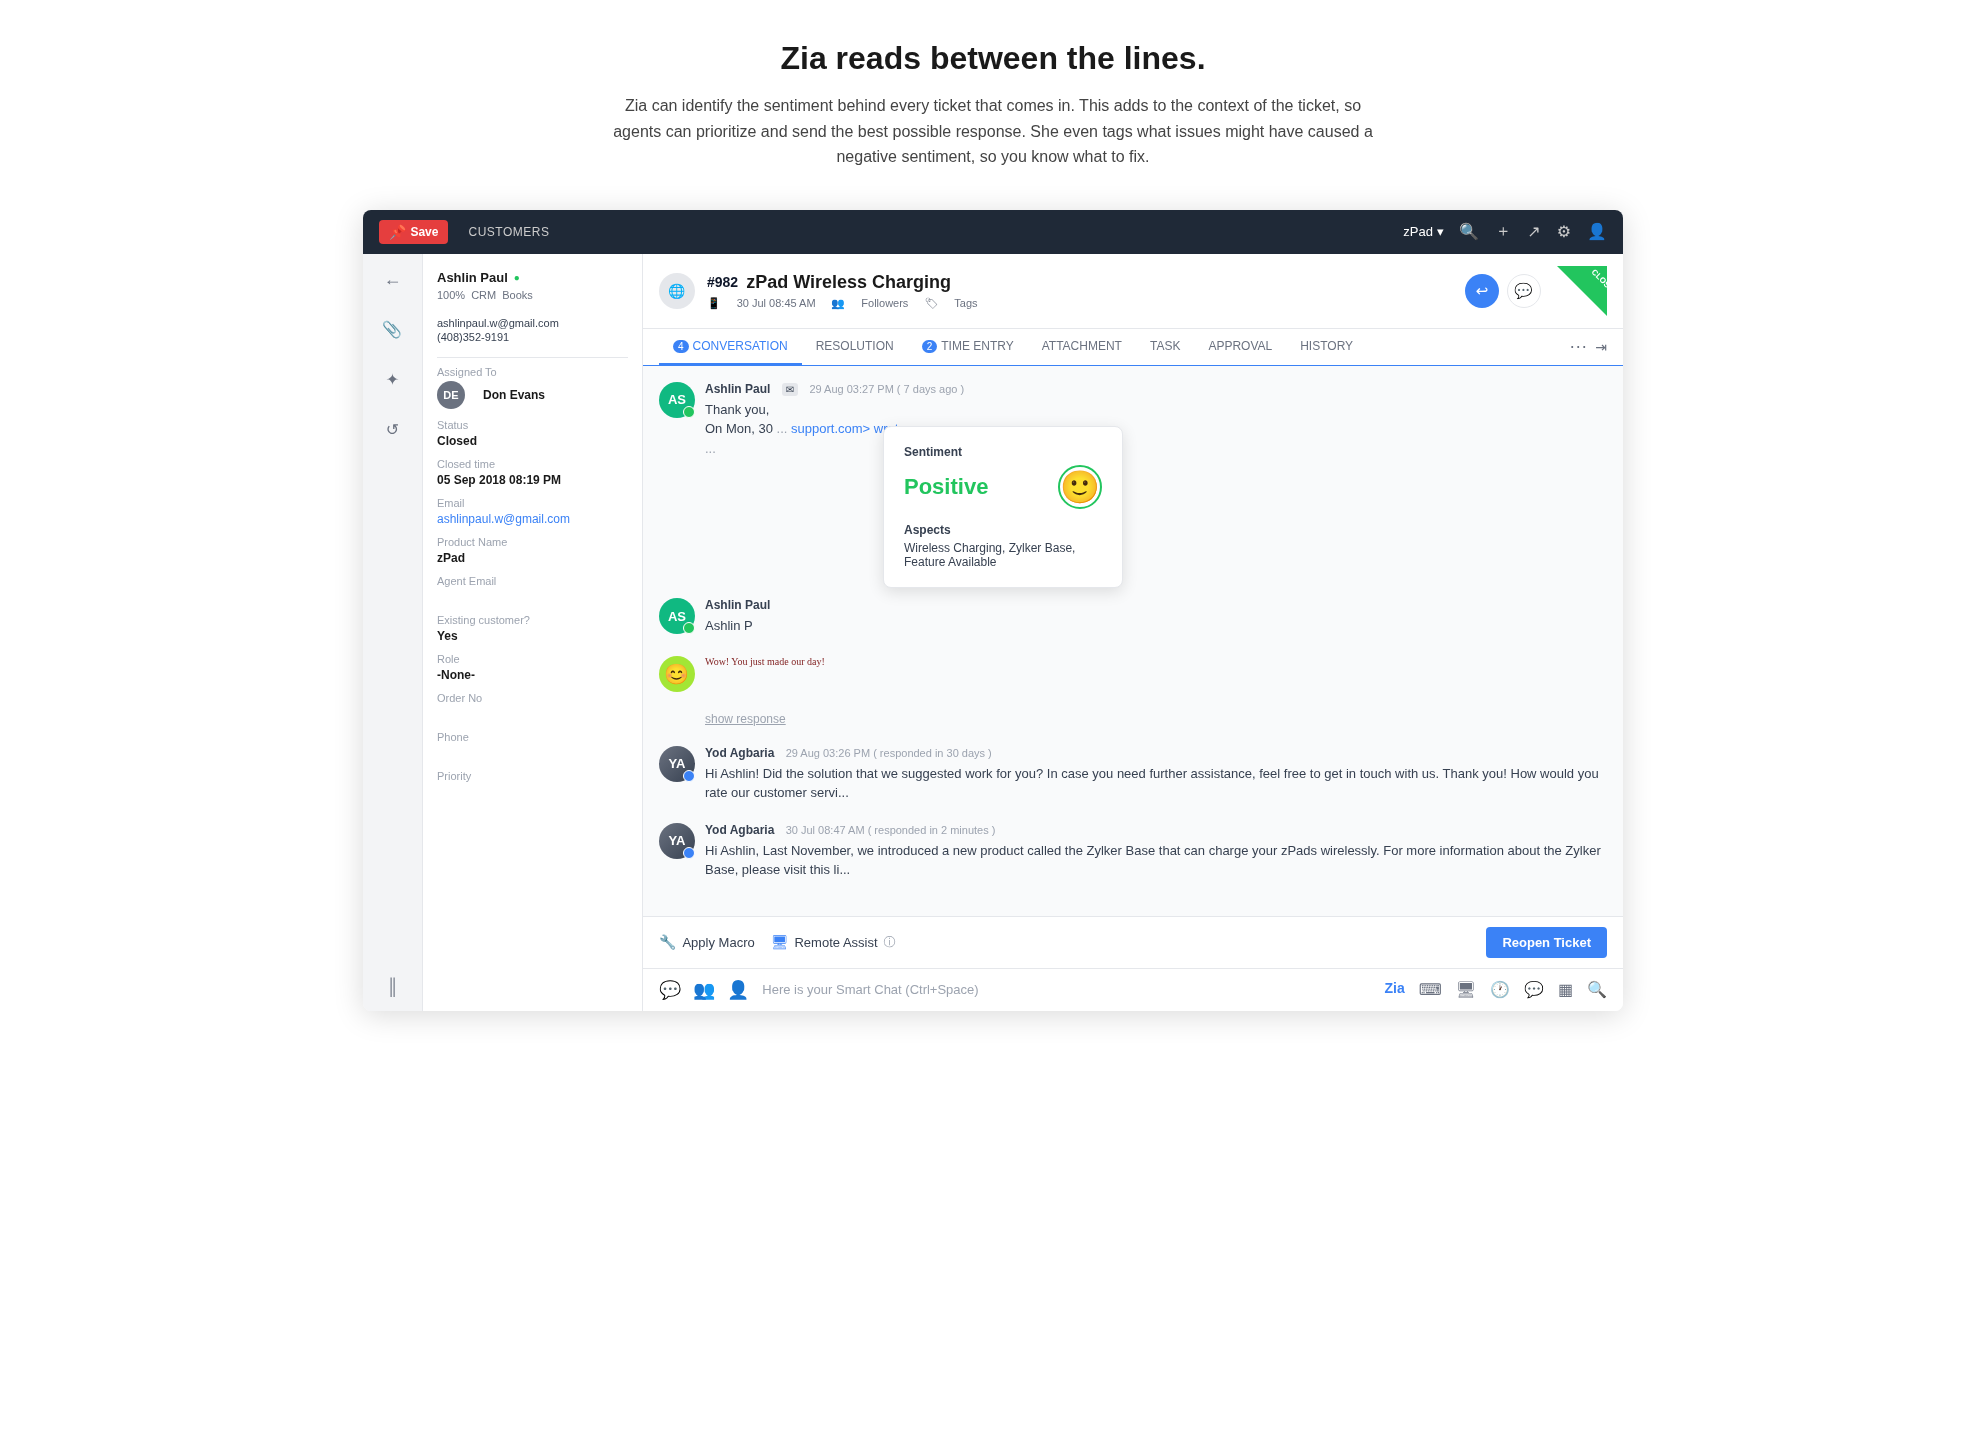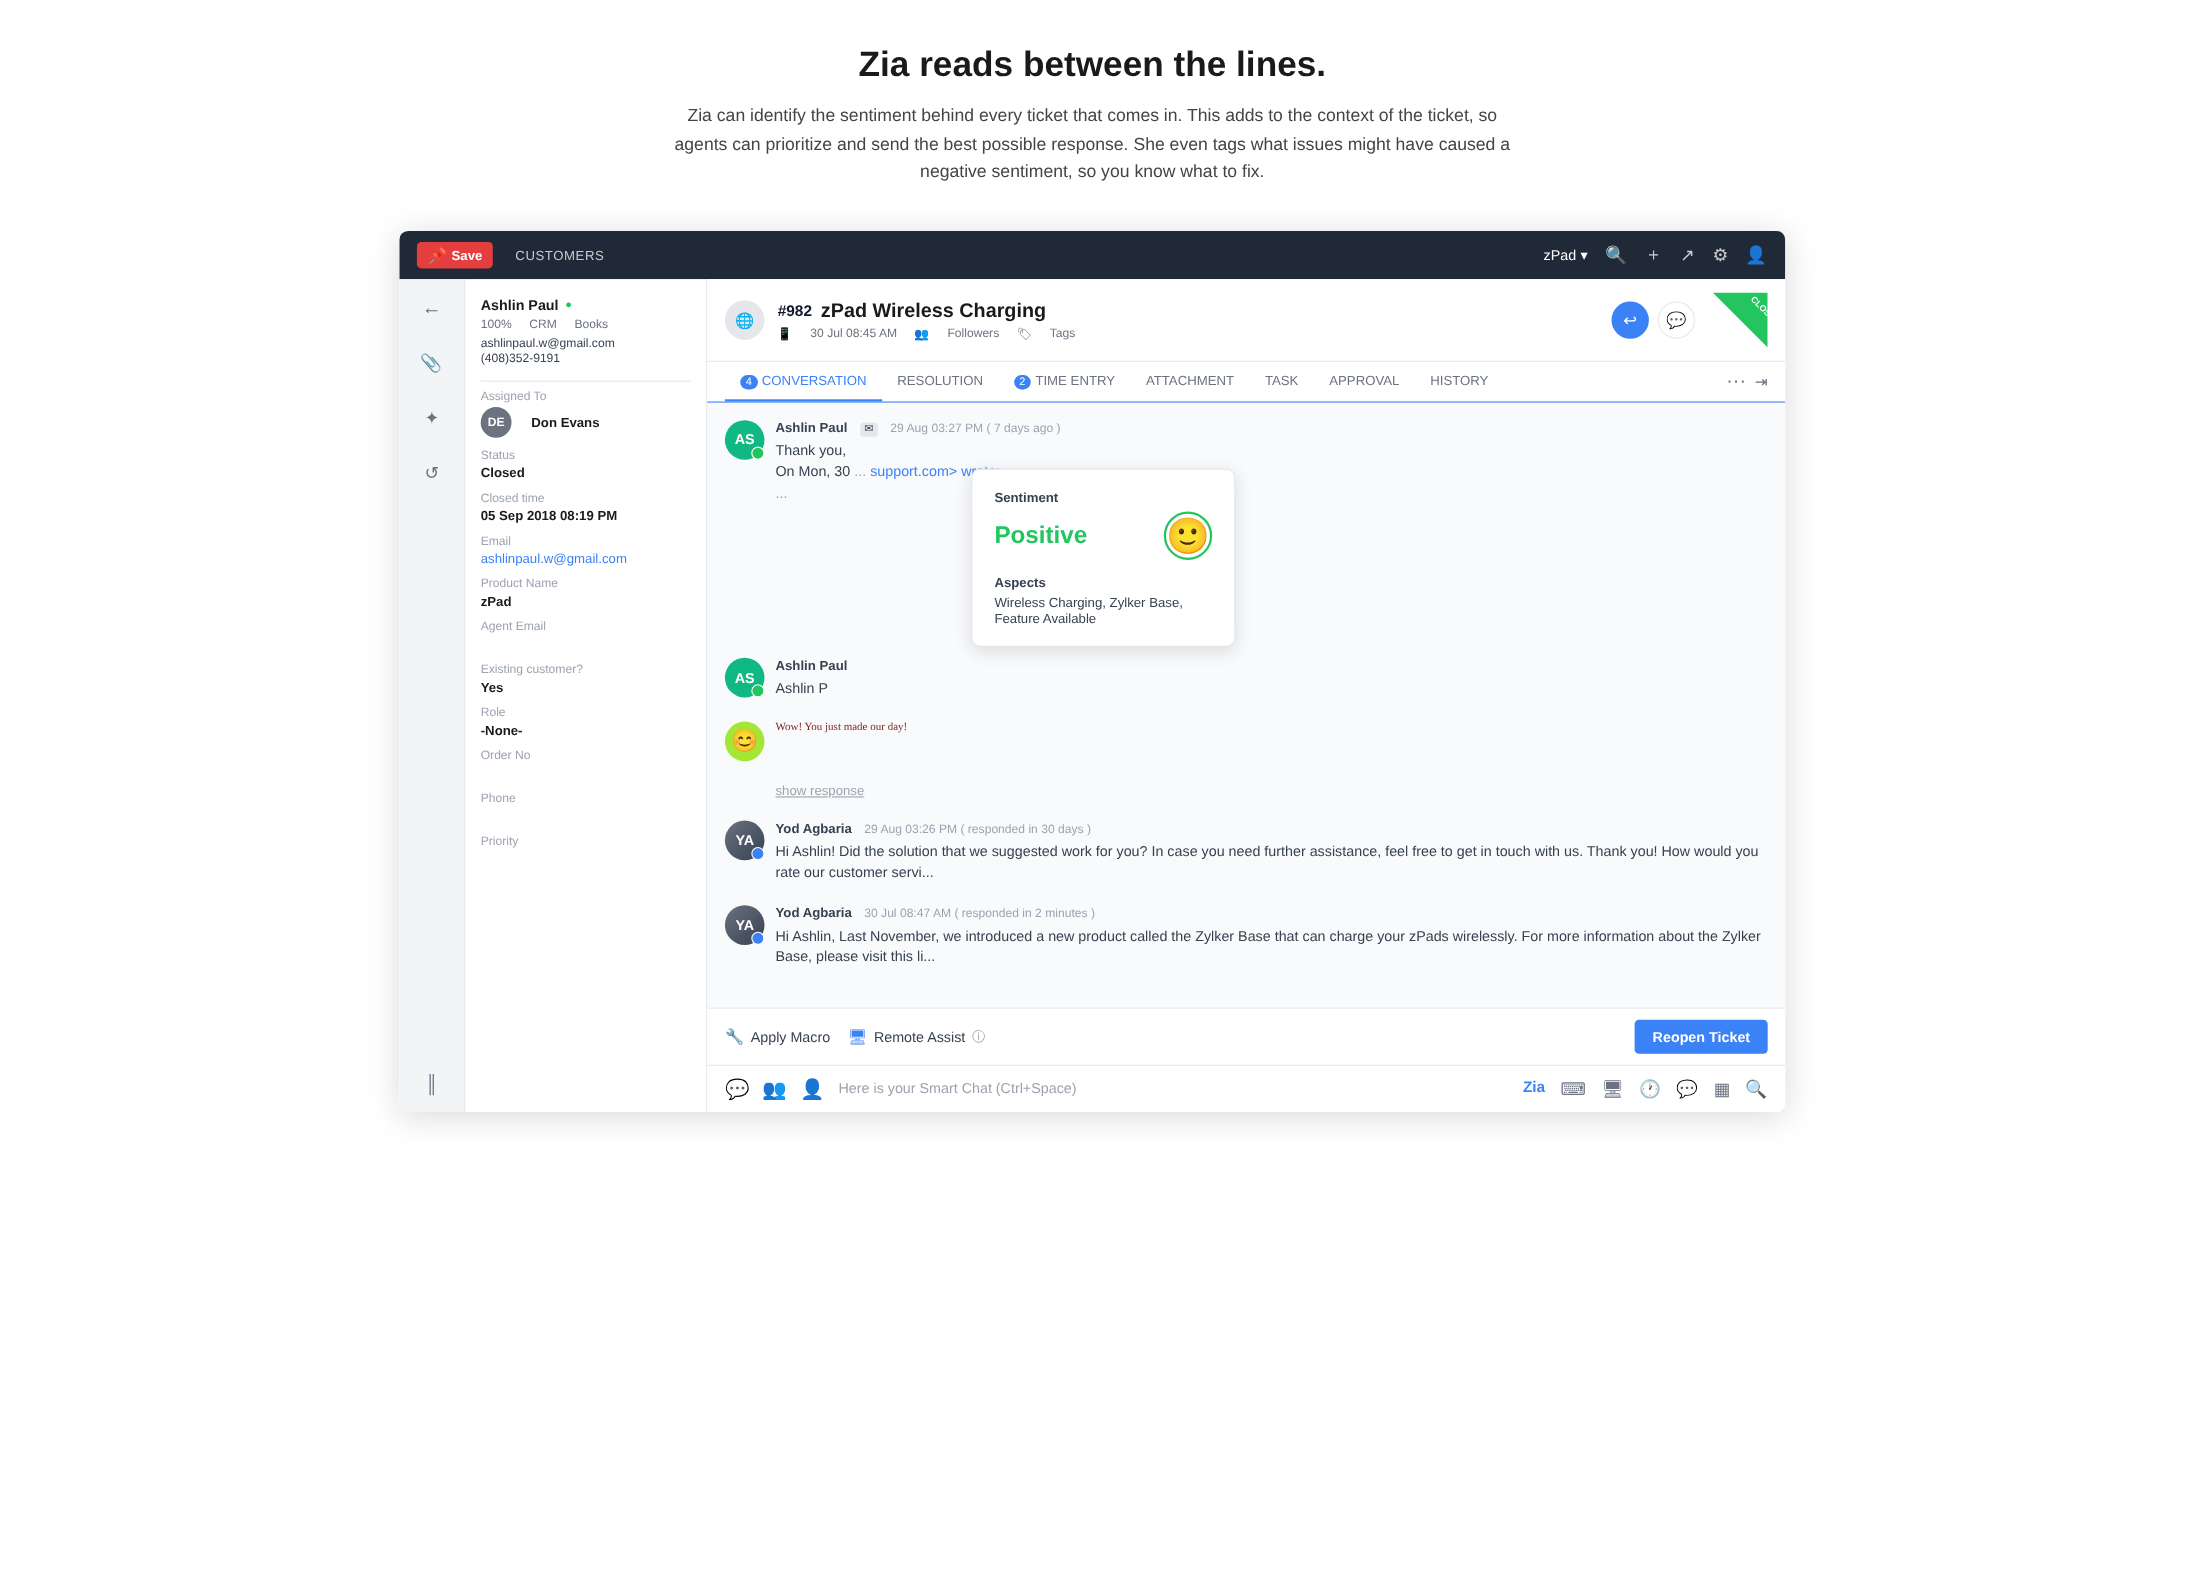--- a/index.html
+++ b/index.html
@@ -29,21 +29,21 @@
     
     .left-icons { width: 60px; background: #f3f4f6; border-right: 1px solid #e5e7eb; display: flex; flex-direction: column; align-items: center; padding-top: 10px; gap: 18px; }
     .left-icon-btn { width: 32px; height: 32px; display: flex; align-items: center; justify-content: center; color: #6b7280; font-size: 16px; cursor: pointer; border-radius: 4px; }
     .left-icon-btn.back { font-size: 18px; }
 
     
     .contact-panel { width: 220px; background: #fff; border-right: 1px solid #e5e7eb; padding: 16px 14px; font-size: 12px; }
     .contact-name-row { display: flex; align-items: center; gap: 6px; margin-bottom: 4px; }
     .contact-name { font-weight: 700; font-size: 13px; color: #1a1a1a; }
     .contact-dot { color: #22c55e; font-size: 10px; }
-    .contact-meta { font-size: 11px; color: #6b7280; display: flex; gap: 16px; flex-wrap: wrap; margin-bottom: 5px; }
+    .contact-meta { font-size: 11px; color: #6b7280; display: flex; gap: 6px; flex-wrap: wrap; margin-bottom: 16px; }
     .contact-email { font-size: 11px; color: #374151; margin-bottom: 2px; }
     .contact-phone { font-size: 11px; color: #374151; margin-bottom: 14px; }
     .divider { border: none; border-top: 1px solid #e5e7eb; margin: 8px 0; }
     .field-label { color: #9ca3af; font-size: 11px; margin-bottom: 3px; }
     .field-value { color: #1a1a1a; font-size: 12px; font-weight: 600; margin-bottom: 10px; }
     .field-value.email { color: #3b82f6; font-weight: 400; }
     .assigned-row { display: flex; align-items: center; gap: 18px; margin-bottom: 10px; }
     .avatar-sm { width: 28px; height: 28px; border-radius: 50%; background: #6b7280; color: #fff; display: flex; align-items: center; justify-content: center; font-size: 11px; font-weight: 600; }
 
     

